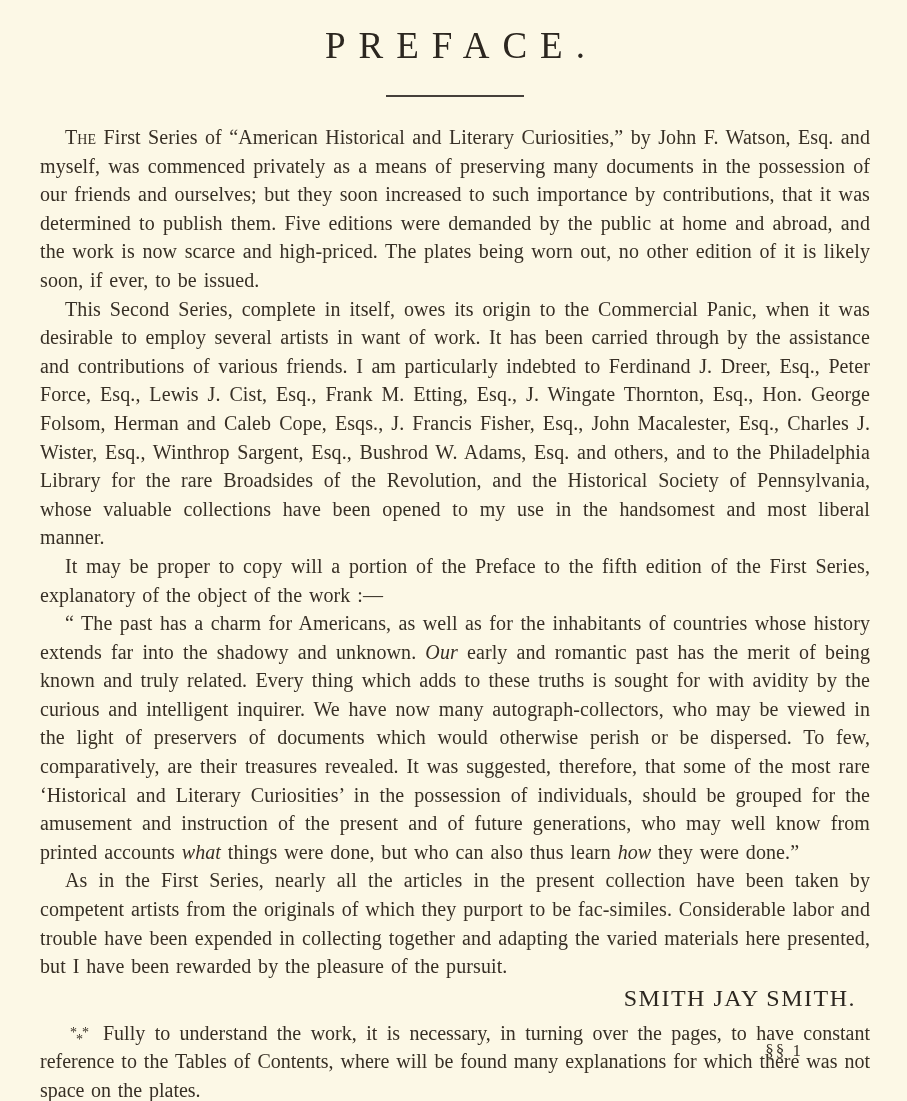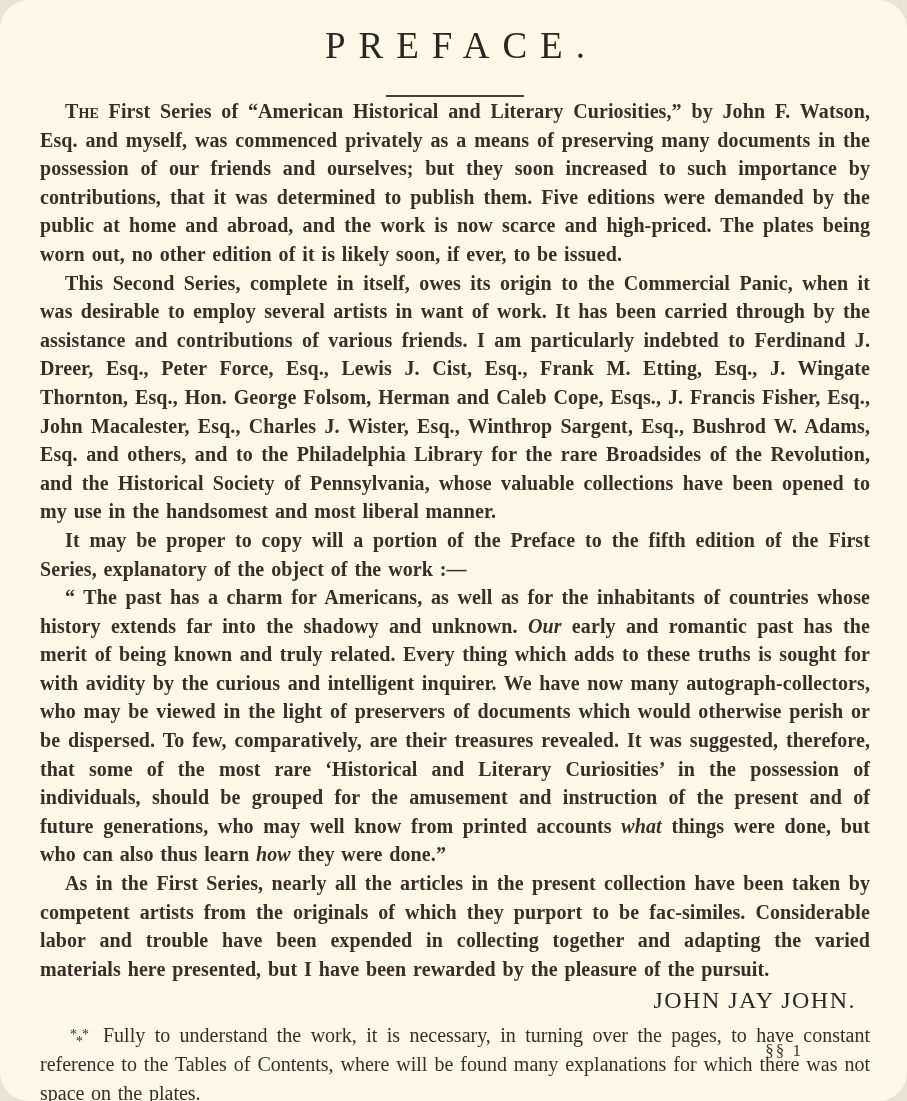--- a/index.html
+++ b/index.html
@@ -8,47 +8,46 @@
     position: relative;
     width: 907px;
     height: 1101px;
     margin: 0 auto;
     background: #fcf8e6;
     color: #372f25;
     font-family: "Liberation Serif", "DejaVu Serif", serif;
     box-sizing: border-box;
     padding: 24px 37px 0 40px;
     overflow: hidden;
-    border-radius: 29px;
   }
 
   .title {
     margin: 0;
     text-align: center;
     font-size: 37px;
     font-weight: normal;
     letter-spacing: 13px;
     text-indent: 13px;
     color: #2c2720;
   }
 
   .title-rule {
     width: 138px;
     height: 2px;
     background: #45403a;
     margin: 28px auto 0 auto;
   }
 
   .body-text {
+    margin-top: 26px;
     font-size: 20px;
     line-height: 28.6px;
     text-align: justify;
     word-spacing: 1.7px;
     letter-spacing: 0.1px;
-    font-weight: bold;
   }
 
   .body-text p { margin: 0; text-indent: 25px; }
 
   .sc { font-variant: small-caps; }
   .i  { font-style: italic; }
 
   .signature {
     text-align: right;
     font-size: 24px;
@@ -100,21 +99,21 @@
   <div class="title-rule"></div>
 
   <div class="body-text">
     <p><span class="sc">The</span><span> First Series of “American Historical and Literary Curiosities,” by John F. Watson, Esq. and myself, was commenced privately as a means of preserving many documents in the possession of our friends and ourselves; but they soon increased to such importance by contributions, that it was determined to publish them. Five editions were demanded by the public at home and abroad, and the work is now scarce and high-priced. The plates being worn out, no other edition of it is likely soon, if ever, to be issued.</span></p>
     <p><span>This Second Series, complete in itself, owes its origin to the Commercial Panic, when it was desirable to employ several artists in want of work. It has been carried through by the assistance and contributions of various friends. I am particularly indebted to Ferdinand J. Dreer, Esq., Peter Force, Esq., Lewis J. Cist, Esq., Frank M. Etting, Esq., J. Wingate Thornton, Esq., Hon. George Folsom, Herman and Caleb Cope, Esqs., J. Francis Fisher, Esq., John Macalester, Esq., Charles J. Wister, Esq., Winthrop Sargent, Esq., Bushrod W. Adams, Esq. and others, and to the Philadelphia Library for the rare Broadsides of the Revolution, and the Historical Society of Pennsylvania, whose valuable collections have been opened to my use in the handsomest and most liberal manner.</span></p>
     <p><span>It may be proper to copy will a portion of the Preface to the fifth edition of the First Series, explanatory of the object of the work :—</span></p>
     <p><span>“ The past has a charm for Americans, as well as for the inhabitants of countries whose history extends far into the shadowy and unknown. </span><span class="i">Our</span><span> early and romantic past has the merit of being known and truly related. Every thing which adds to these truths is sought for with avidity by the curious and intelligent inquirer. We have now many autograph-collectors, who may be viewed in the light of preservers of documents which would otherwise perish or be dispersed. To few, comparatively, are their treasures revealed. It was suggested, therefore, that some of the most rare ‘Historical and Literary Curiosities’ in the possession of individuals, should be grouped for the amusement and instruction of the present and of future generations, who may well know from printed accounts </span><span class="i">what</span><span> things were done, but who can also thus learn </span><span class="i">how</span><span> they were done.”</span></p>
     <p><span>As in the First Series, nearly all the articles in the present collection have been taken by competent artists from the originals of which they purport to be fac-similes. Considerable labor and trouble have been expended in collecting together and adapting the varied materials here presented, but I have been rewarded by the pleasure of the pursuit.</span></p>
   </div>
 
-  <div class="signature">JOHN JAY JOHN.</div>
+  <div class="signature">SMITH JAY SMITH.</div>
 
   <div class="footnote">
     <span class="asterism"><span class="ast-top">**</span><span class="ast-bottom">*</span></span><span><span>Fully to understand the work, it is necessary, in turning over the pages, to have constant reference to the Tables of Contents, where will be found many explanations for which there was not space on the plates.</span></span>
   </div>
 
   <div class="footer-mark">§§ 1</div>
 
 </div>
 
 </body></html>

